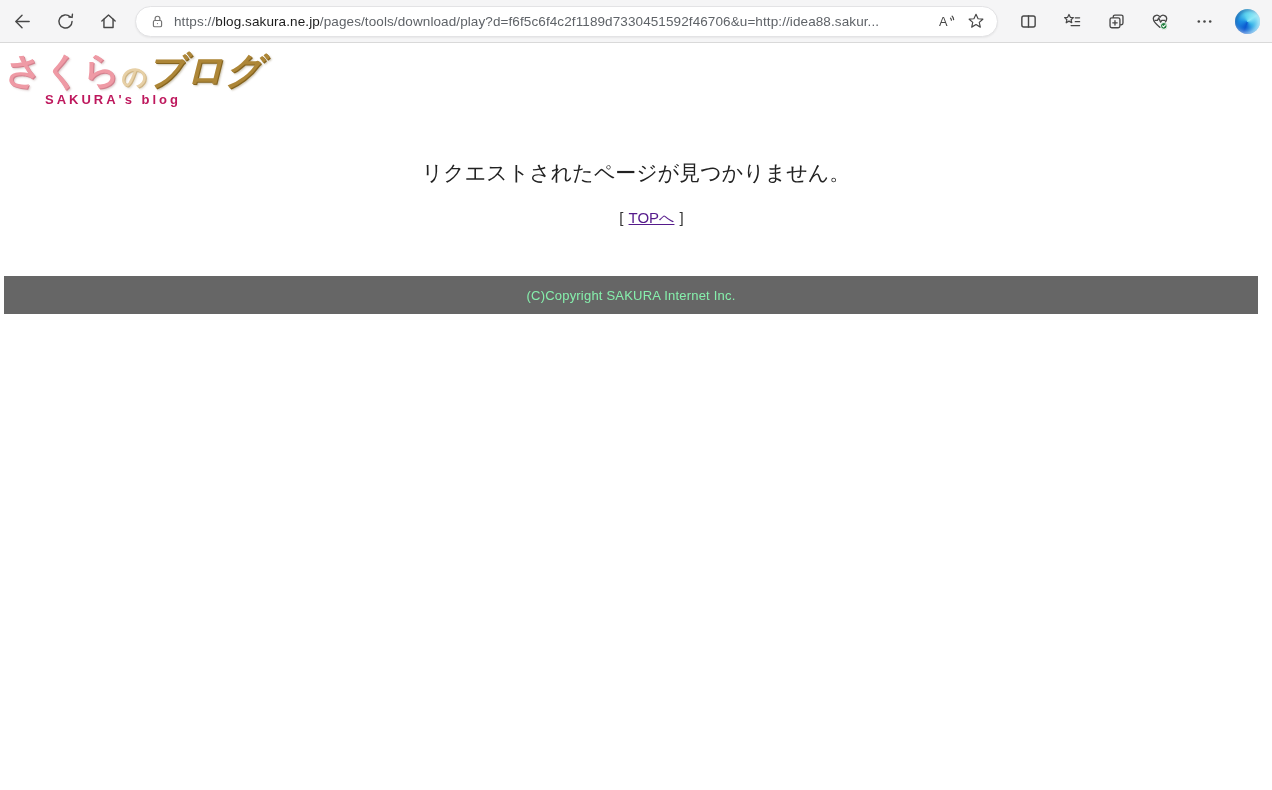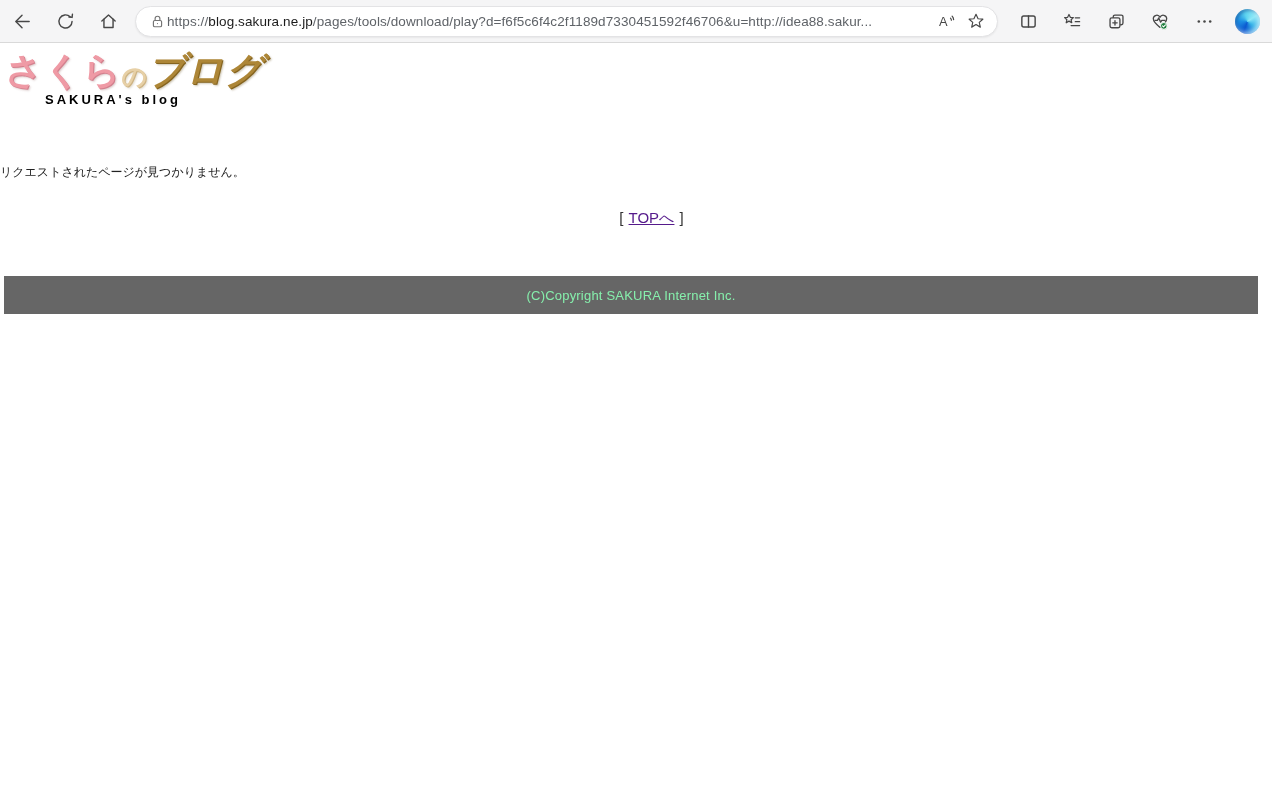--- a/index.html
+++ b/index.html
@@ -42,21 +42,21 @@
     align-items: center;
     padding: 0 6px 0 13px;
     margin-right: 14px;
     overflow: hidden;
   }
   .url-text {
     flex: 1 1 auto;
     font-size: 13.5px;
     white-space: nowrap;
     overflow: hidden;
-    margin-left: 1px;
+    margin-left: 8px;
     color: #5f6368;
     letter-spacing: 0.1px;
   }
   .url-text .domain { color: #1b1b1b; }
   .pill-icon-btn {
     width: 30px; height: 27px;
     border: none; background: transparent;
     border-radius: 5px;
     display: flex; align-items: center; justify-content: center;
     flex: 0 0 auto;
@@ -108,28 +108,29 @@
   }
   .logo-blog {
     color: var(--logo-gold, #ad8637);
     font-style: italic;
     text-shadow: 1px 1px 0 #85641f, 2px 2px 2px rgba(90,65,10,0.3);
     letter-spacing: 1px;
   }
   .logo-sub {
     font-size: 13px;
     font-weight: bold;
-    color: #000000;
+    color: #be185d;
     letter-spacing: 3px;
     margin: -5px 0 3px 40px;
   }
 
   .error-message {
     margin-top: 55px;
-    font-size: 12px;
+    text-align: center;
+    font-size: 21px;
     line-height: 23px;
     color: #222222;
   }
 
   .top-link-row {
     margin-top: 25px;
     text-align: center;
     font-size: 15px;
     color: #333333;
     margin-left: 31px;

